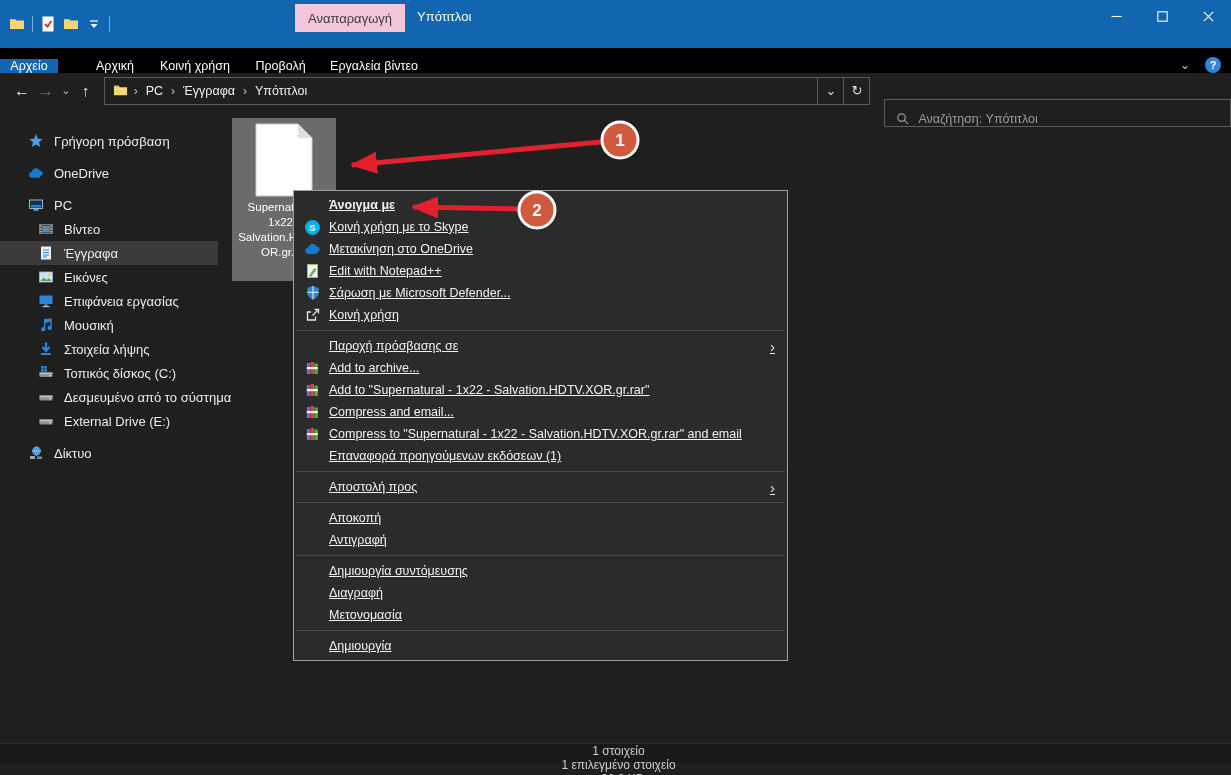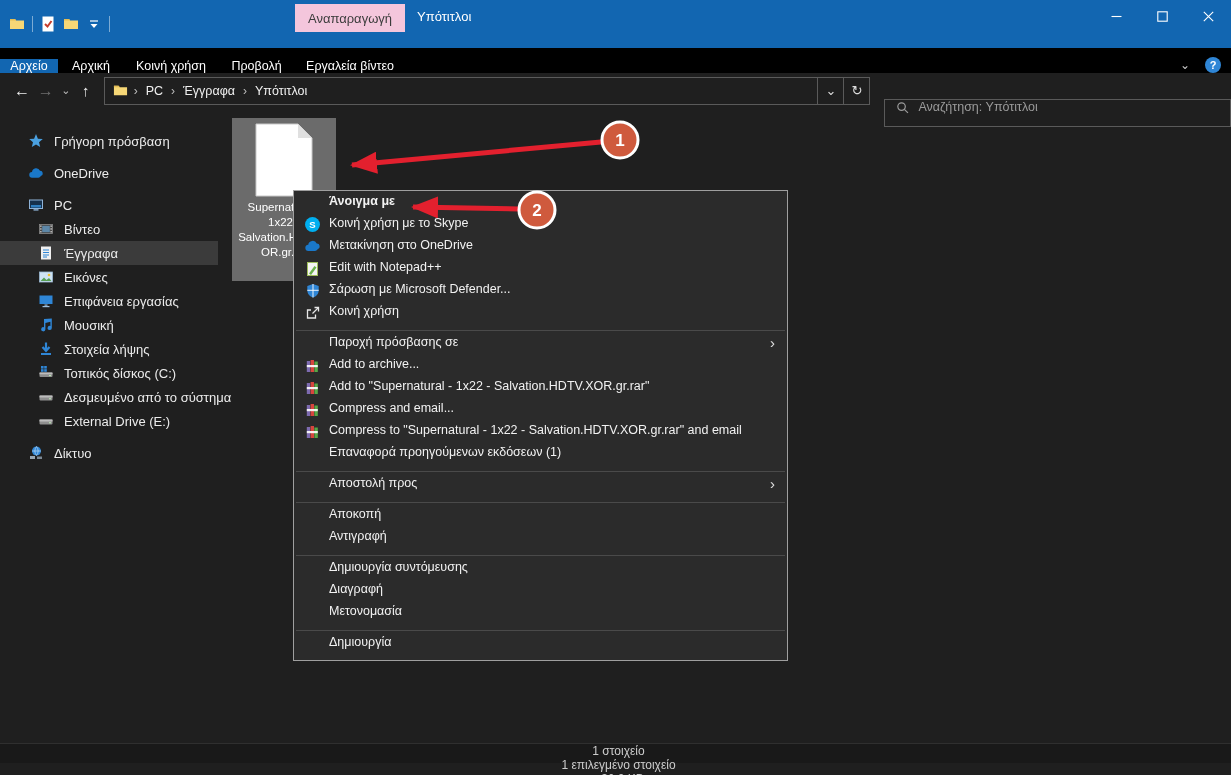--- a/index.html
+++ b/index.html
@@ -21,41 +21,41 @@
   .context-tab{position:absolute;left:295px;top:4px;width:110px;height:28px;background:var(--pink);
     color:#3c3c3c;font-size:13px;display:flex;align-items:center;justify-content:center;}
   .win-title{position:absolute;left:417px;top:0;height:32px;display:flex;align-items:center;font-size:13px;color:#fff;}
   .win-controls{margin-left:auto;display:flex;height:100%;}
   .win-btn{width:46px;height:32px;display:flex;align-items:center;justify-content:center;}
 
   
   .tabrow{height:25px;background:#000;display:flex;align-items:flex-end;font-size:12.5px;}
   .tab{display:flex;align-items:center;justify-content:center;color:#fff;cursor:default;}
   .tab:nth-child(1){width:58px;background:var(--accent);}
-  .tab:nth-child(2){width:66px;}
+  .tab:nth-child(2){width:66px;margin-left:24px;}
   .tab:nth-child(3){width:94px;}
   .tab:nth-child(4){width:77px;}
   .tab:nth-child(5){width:110px;}
   .tabrow-right{margin-left:auto;display:flex;align-items:center;gap:15px;padding-right:10px;}
   .chev{color:#c8c8c8;font-size:12px;}
   .help-circle{width:16px;height:16px;border-radius:50%;background:#2f86d6;color:#fff;font-size:11px;font-weight:bold;
     display:flex;align-items:center;justify-content:center;}
 
   
   .navbar{height:35px;display:flex;align-items:center;padding-left:10px;background:var(--bg);}
   .nav-btn{width:24px;height:26px;display:flex;align-items:center;justify-content:center;font-size:16px;color:#eee;}
   .nav-btn.fwd{color:#6e6e6e;}
   .nav-btn.small{width:16px;font-size:11px;color:#bbb;}
   .addr-box{margin-left:6px;width:770px;height:28px;border:1px solid var(--box-border);display:flex;align-items:center;}
   .addr-box .icon{width:15px;height:15px;margin-left:8px;}
   .crumb{font-size:12.5px;color:#f0f0f0;padding:0 2px;cursor:default;}
   .crumb-sep{color:#bdbdbd;font-size:12px;padding:0 6px;}
   .addr-right{margin-left:auto;display:flex;height:100%;}
   .addr-cell{width:26px;height:100%;border-left:1px solid var(--box-border);display:flex;align-items:center;justify-content:center;color:#ddd;font-size:13px;}
-  .search-box{margin-left:14px;width:348px;height:28px;border:1px solid var(--box-border);display:flex;align-items:flex-start;gap:8px;padding-left:10px;margin-top:45px;}
+  .search-box{margin-left:14px;width:348px;height:28px;border:1px solid var(--box-border);display:flex;align-items:flex-end;gap:8px;padding-left:10px;margin-top:45px;}
   .search-box input{background:transparent;border:none;outline:none;color:#bbb;font-size:12.5px;width:280px;
     font-family:"Liberation Sans","DejaVu Sans",sans-serif;}
   .search-box input::placeholder{color:#9a9a9a;opacity:1;}
 
   
   .main{display:flex;height:663px;}
   .sidebar{width:218px;padding-top:21px;font-size:13px;color:#ececec;flex:none;}
   .side-item{height:24px;display:flex;align-items:center;gap:10px;padding-left:28px;cursor:default;white-space:nowrap;}
   .side-item.lvl1{padding-left:38px;}
   .side-item.gap{margin-top:8px;}
@@ -63,21 +63,21 @@
   .side-item .icon{width:16px;height:16px;flex:none;}
   .content{flex:1;position:relative;}
 
   .file-tile{position:absolute;left:14px;top:10px;width:104px;height:163px;background:var(--tile);
     display:flex;flex-direction:column;align-items:center;padding-top:5px;}
   .file-lines{margin-top:3px;font-size:11.5px;line-height:15px;color:#fff;text-align:center;width:100%;}
 
   
   .context-menu{position:absolute;left:293px;top:190px;width:495px;background:var(--menu-bg);
     border:1px solid var(--menu-border);padding:3px 0;font-size:12.5px;color:#f2f2f2;z-index:20;}
-  .menu-item{height:22px;display:flex;padding:0 12px 0 10px;cursor:default;}
+  .menu-item{height:22px;display:flex;align-items:center;padding:0 12px 0 10px;cursor:default;text-decoration:underline;}
   .menu-item .icon{width:17px;height:17px;margin-right:8px;flex:none;}
   .menu-item .no-icon{width:17px;margin-right:8px;flex:none;}
   .menu-item.bold{font-weight:bold;}
   .menu-sep{height:1px;background:#4a4a4a;margin:4px 2px;}
   .submenu-arrow{margin-left:auto;color:#e0e0e0;font-size:15px;line-height:1;}
 
   
   .statusbar{height:20px;background:#191919;border-top:1px solid #2f2f2f;display:flex;align-items:center;
     font-size:12px;color:#cccccc;padding:0 6px 0 12px;position:absolute;left:0;right:0;bottom:12px;flex-direction:column;}
   .sb-sep{width:1px;height:12px;background:#5a5a5a;margin:0 10px;}

